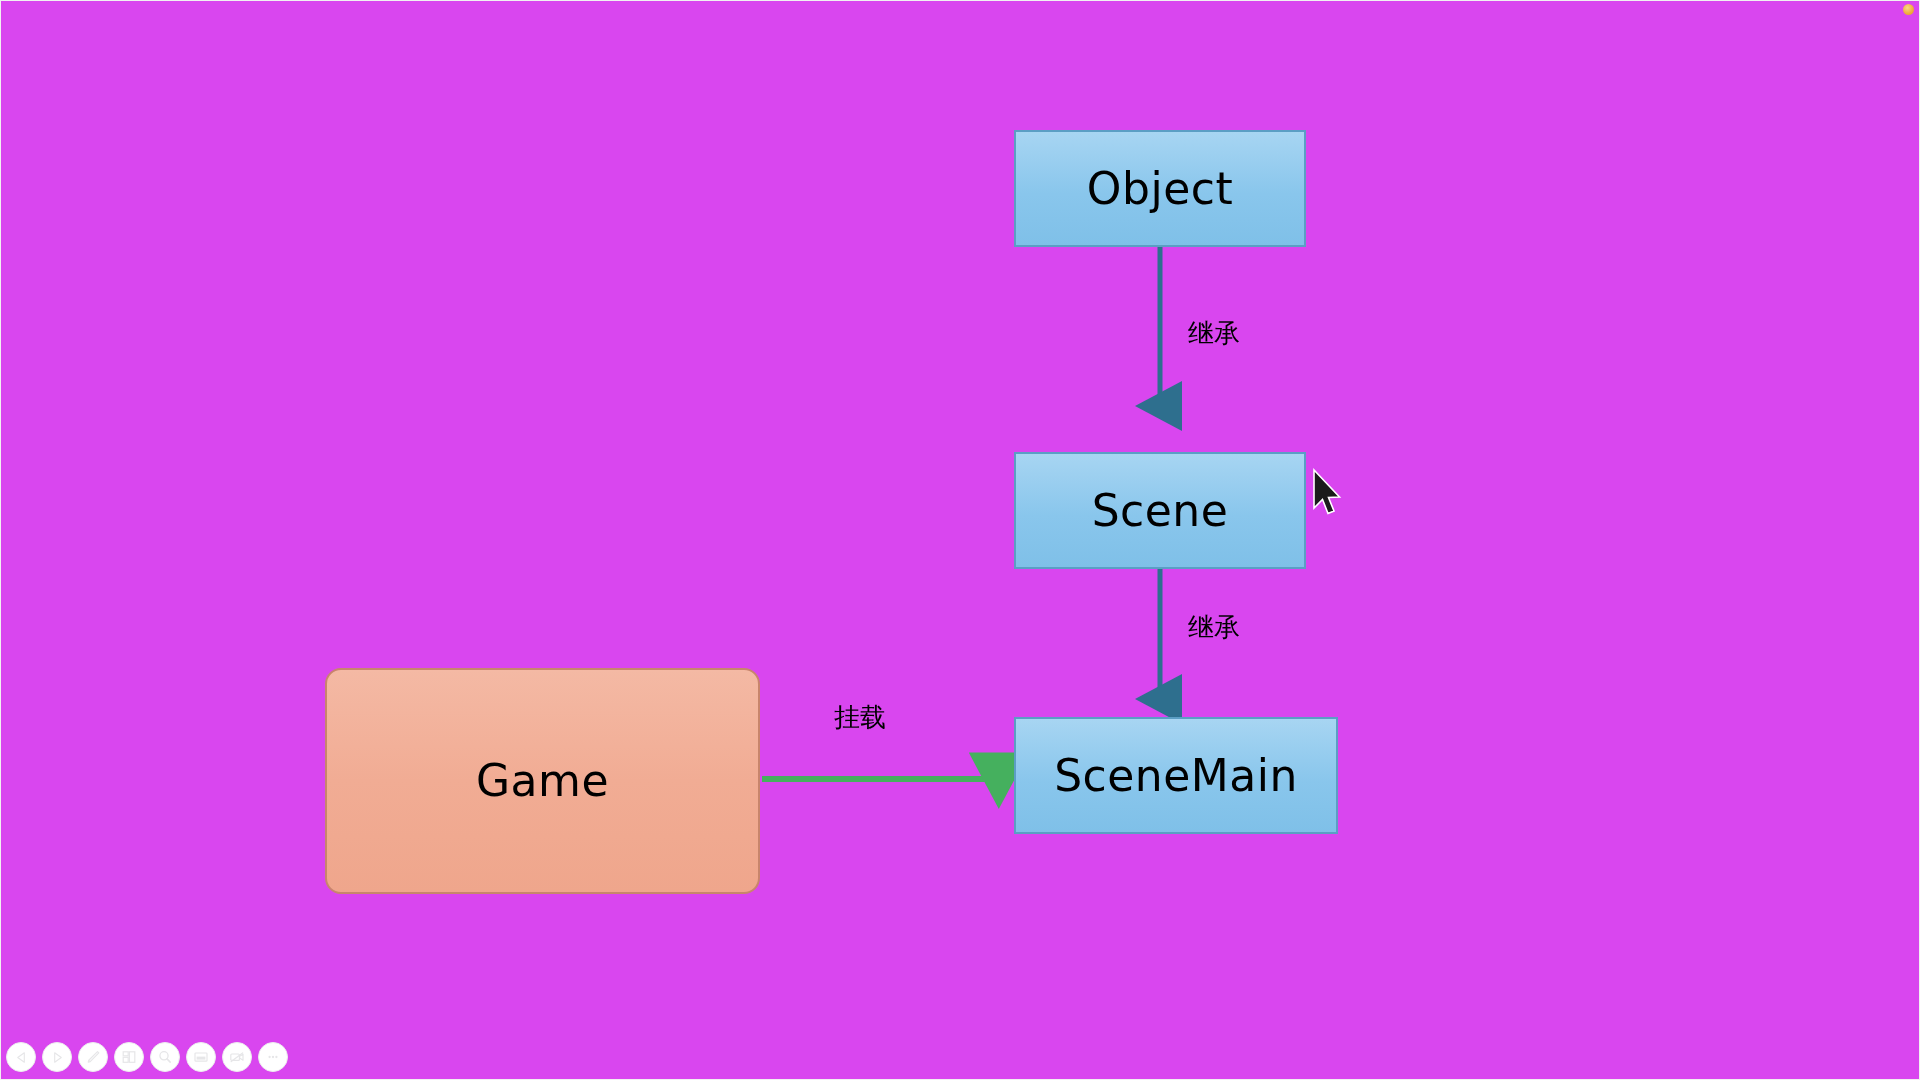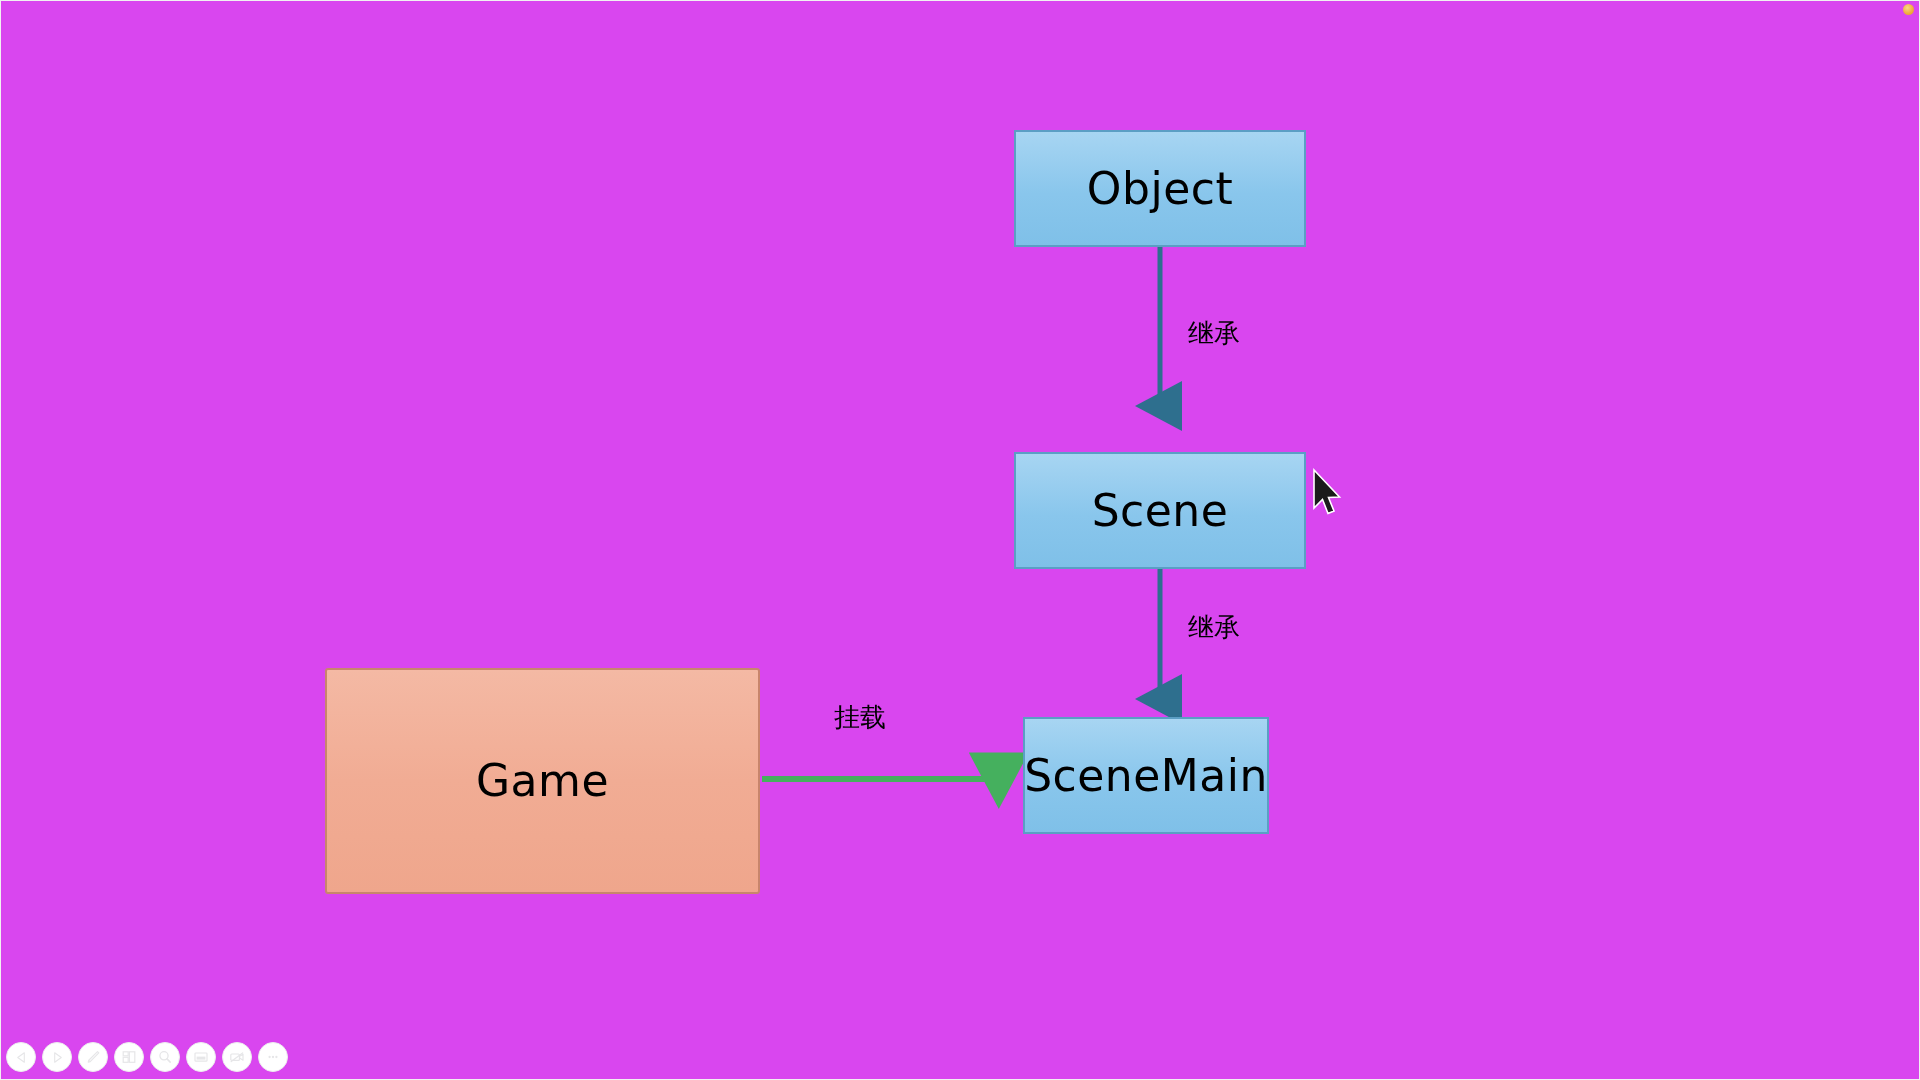--- a/index.html
+++ b/index.html
@@ -55,32 +55,32 @@
   }
 
   .node-blue {
     background: linear-gradient(180deg, #a7d5f2 0%, #89c6ec 55%, #7fc0e8 100%);
     border: 2px solid #5b9ec4;
   }
 
   .node-orange {
     background: linear-gradient(180deg, #f4b9a4 0%, #f1ac94 50%, #efa68c 100%);
     border: 2px solid #c8856c;
-    border-radius: 3px;
+    border-radius: 16px;
   }
 
   .node-label {
     font-size: 44px;
     letter-spacing: 0.5px;
   }
 
   
   #node-object   { left: 1014px; top: 130px; width: 292px; height: 117px; }
   #node-scene    { left: 1014px; top: 425px; width: 292px; height: 117px; margin-top: 27px; }
-  #node-scenemain{ left: 1014px; top: 717px; width: 246px; height: 117px; margin-left: 9px; }
+  #node-scenemain{ left: 1014px; top: 717px; width: 324px; height: 117px; }
   #node-game     { left: 325px;  top: 668px; width: 435px; height: 226px; }
 
   
   .edge-label {
     position: absolute;
     font-family: "DejaVu Sans", sans-serif;
     font-size: 26px;
     color: #000000;
     white-space: nowrap;
     line-height: 1;

